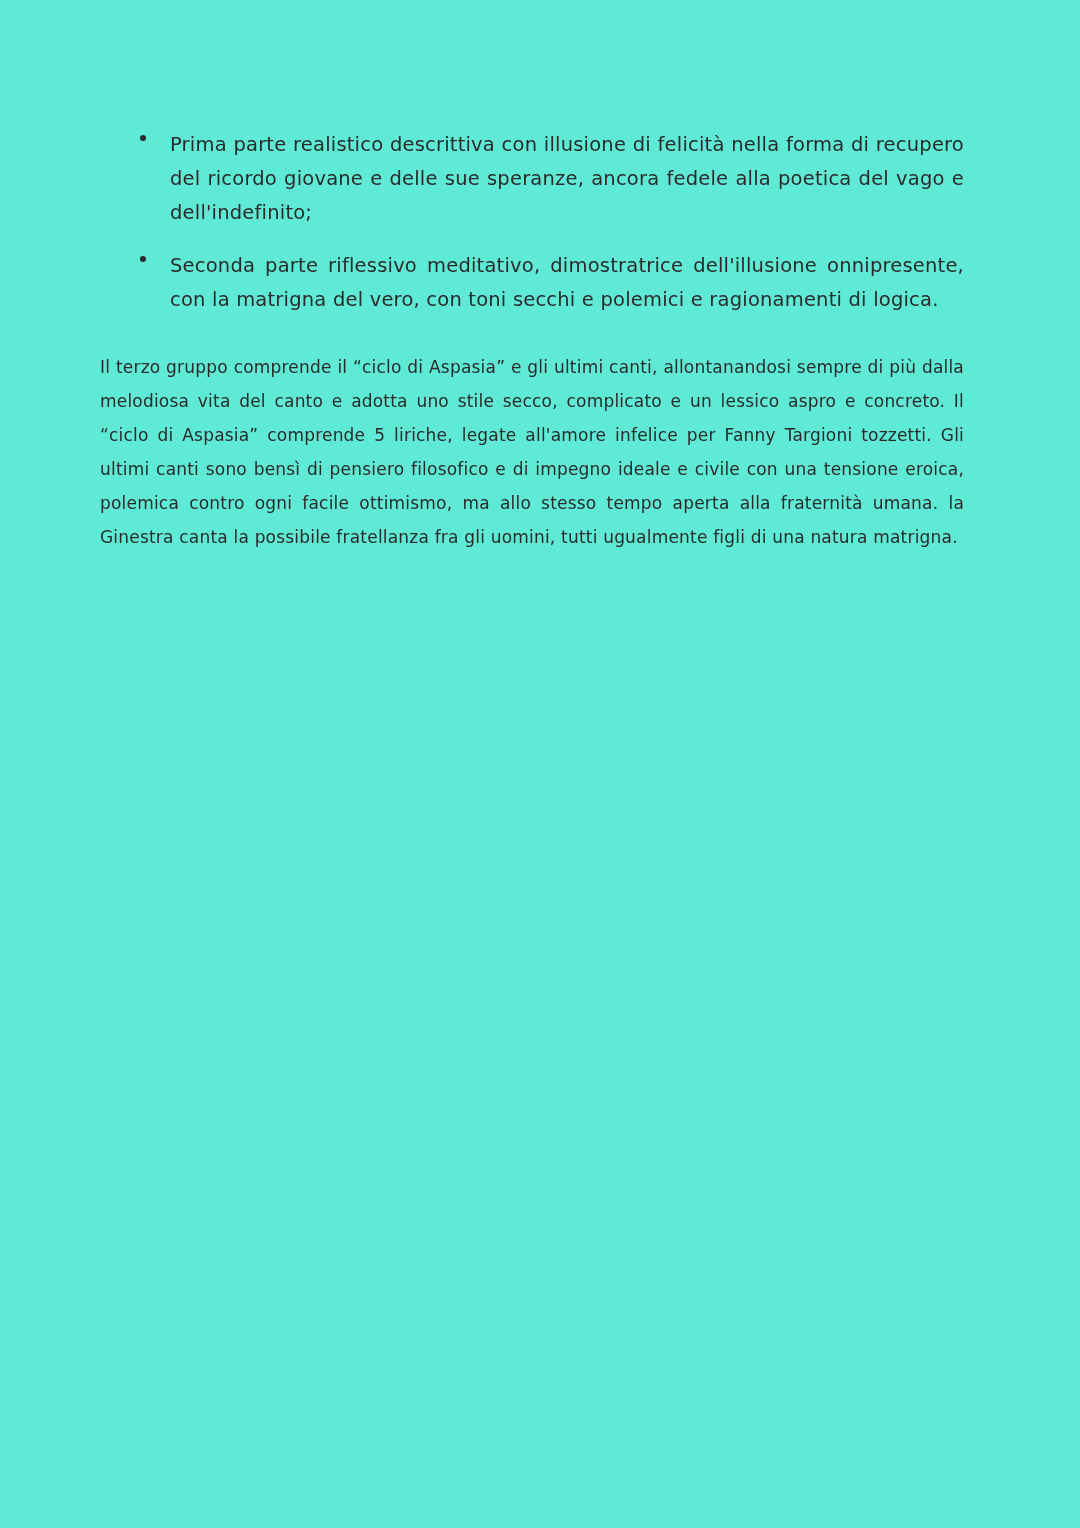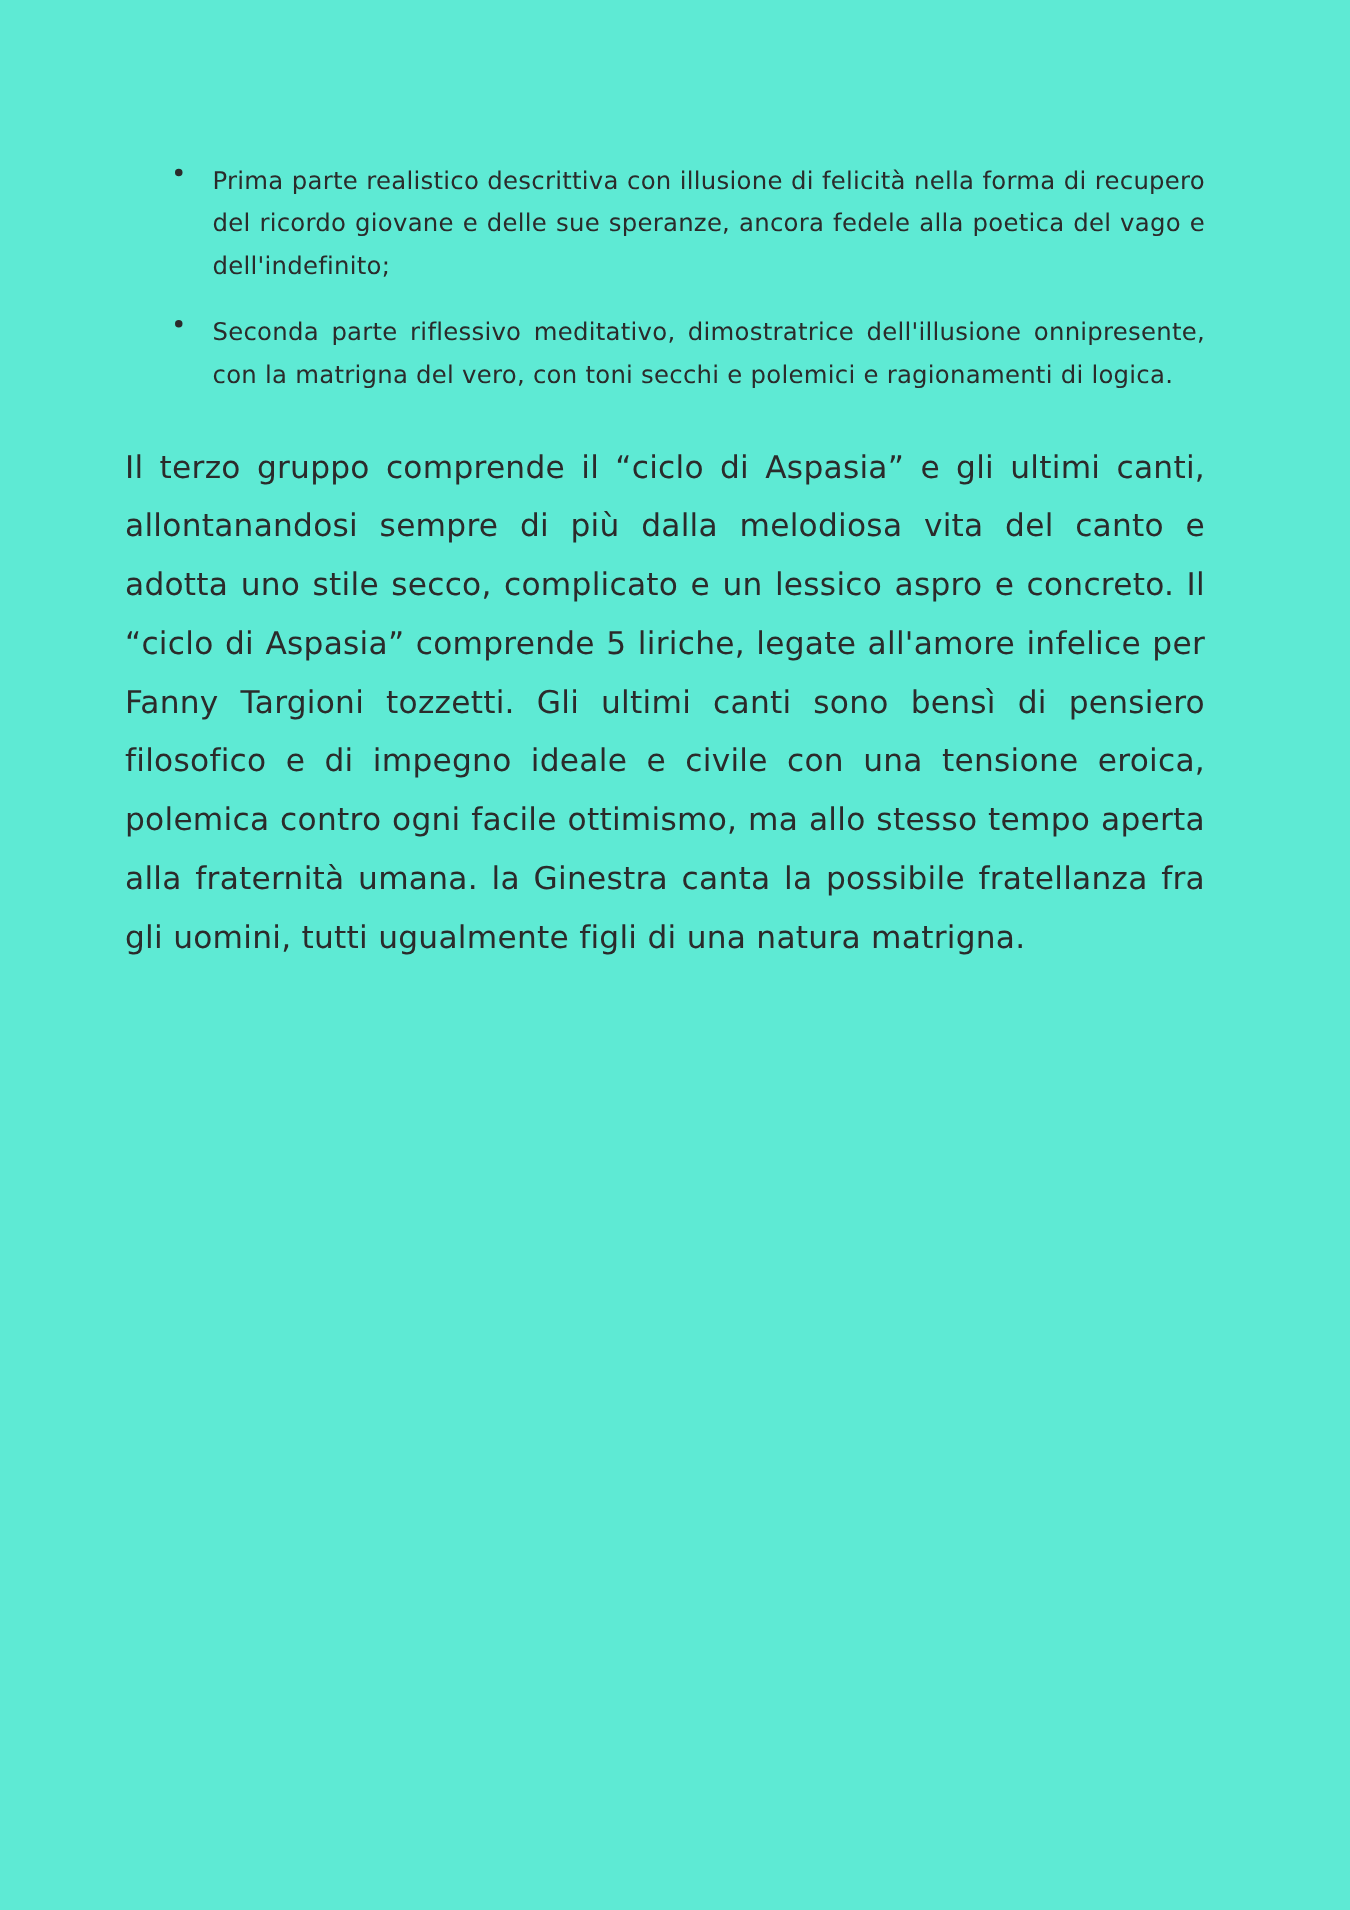--- a/index.html
+++ b/index.html
@@ -40,22 +40,22 @@
       position: absolute;
       left: 40px;
       top: 7px;
       width: 6px;
       height: 6px;
       border-radius: 50%;
       background: #2b2b2b;
     }
     .paragraph {
       margin: 33px 0 0 0;
-      font-size: 25px;
-      line-height: 47px;
+      font-size: 17px;
+      line-height: 34px;
       text-align: justify;
       letter-spacing: 0.2px;
     }
   </style>
 </head>
 <body>
 
 <div class="page">
 
   <ul class="bullet-list">

